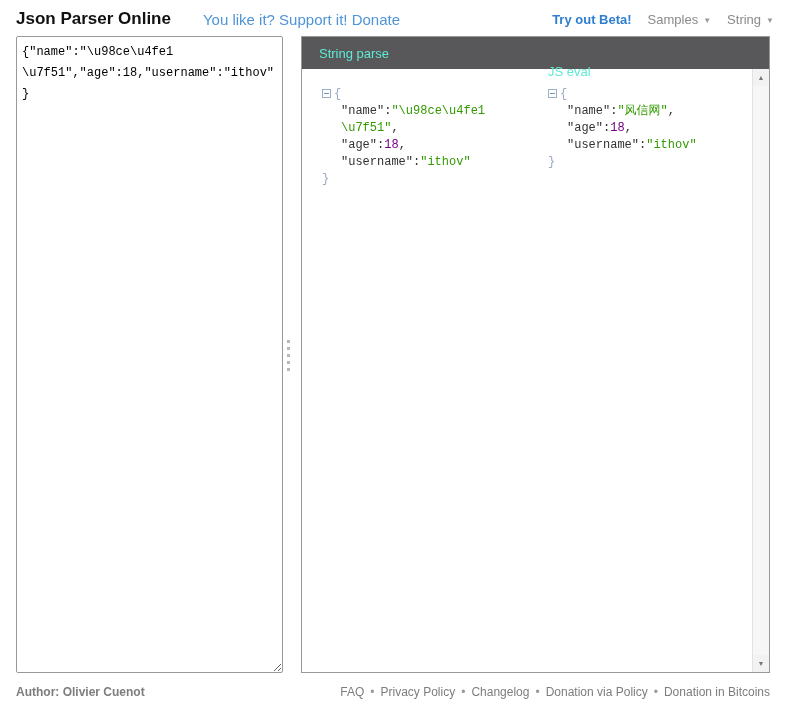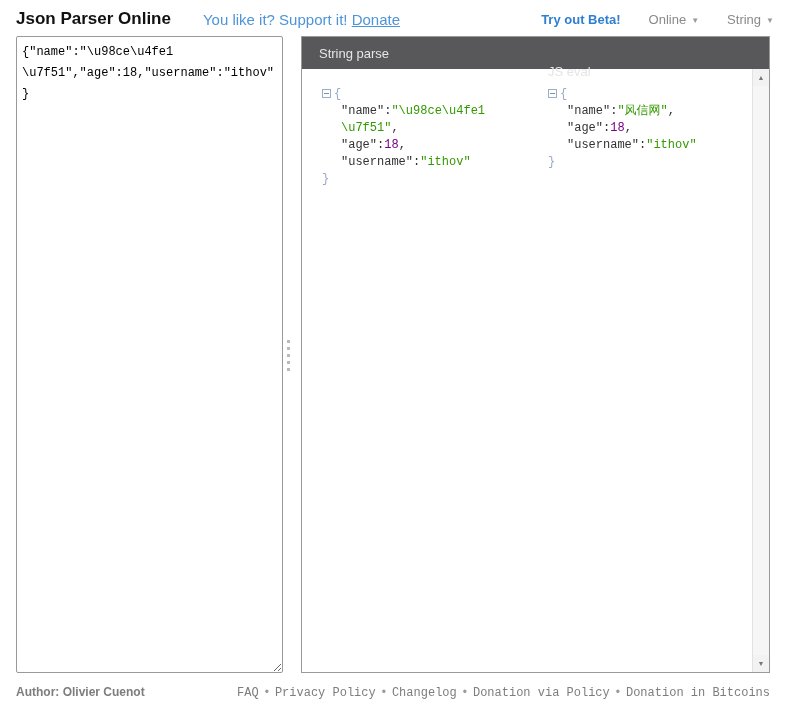--- a/index.html
+++ b/index.html
@@ -7,22 +7,22 @@
   body {
     width: 790px; height: 709px; position: relative;
     background: #ffffff; overflow: hidden;
     font-family: "Liberation Sans", "DejaVu Sans", sans-serif;
   }
 
   
   .topbar { position: absolute; left: 16px; top: 6px; right: 16px; height: 26px; display: flex; align-items: center; }
   .site-title { font-size: 17px; font-weight: bold; color: #111; margin: 0; }
   .support { margin-left: 32px; font-size: 15px; color: var(--link-blue, #4e94d8); }
-  .support a { color: var(--link-blue, #4e94d8); text-decoration: underline; cursor: pointer; }
-  .menu { margin-left: auto; display: flex; align-items: center; gap: 28px; }
+  .support a { color: var(--link-blue, #4e94d8); cursor: pointer; }
+  .menu { margin-left: auto; display: flex; align-items: center; gap: 16px; }
   .beta-link { font-size: 13px; font-weight: bold; color: var(--beta-blue, #2f7fd1); cursor: pointer; text-decoration: none; }
   .dd { font-size: 13px; color: var(--menu-gray, #8a8a8a); cursor: pointer; }
   .dd .arr { font-size: 8px; color: #9a9a9a; margin-left: 5px; vertical-align: 1px; }
 
   
   .json-input {
     position: absolute; left: 16px; top: 36px; width: 267px; height: 637px;
     border: 1px solid #999; border-radius: 2px; background: #fff;
     font-family: "Liberation Mono", "DejaVu Sans Mono", monospace;
     font-size: 12px; line-height: 21px; color: #000;
@@ -30,21 +30,21 @@
   }
 
   
   .resize-handle {
     position: absolute; left: 287px; top: 340px; width: 3px; height: 32px; cursor: col-resize;
     background: repeating-linear-gradient(to bottom, #b9b9b9 0 3px, transparent 3px 7px);
   }
 
   
   .panel { position: absolute; left: 301px; top: 36px; width: 469px; height: 637px; border: 1px solid #999; background: #fff; }
-  .panel-head { height: 32px; background: var(--panel-header-bg, #58585a); color: #e5e5e5; font-size: 13px; display: flex; align-items: center; }
+  .panel-head { height: 32px; background: var(--panel-header-bg, #58585a); color: #5eead4; font-size: 13px; display: flex; align-items: center; }
   .panel-head .ph1 { padding-left: 17px; width: 228px; }
   .panel-head .ph2 { padding-left: 18px; margin-top: 37px; }
   .panel-body { position: relative; display: flex; height: 603px; }
   .tree {
     font-family: "Liberation Mono", "DejaVu Sans Mono", monospace;
     font-size: 12px; line-height: 17px; color: var(--json-key, #333);
     padding: 17px 6px 0 20px; white-space: pre;
   }
   .tree-sp { width: 226px; }
   .tree-je { flex: 1; padding-right: 24px; }
@@ -62,35 +62,35 @@
   .seg-brace { color: var(--json-brace, #9aa8c4); }
 
   
   .sbar { position: absolute; right: 0; top: 0; width: 17px; height: 100%; background: #f2f2f2; border-left: 1px solid #e2e2e2; display: flex; flex-direction: column; }
   .sbtn { height: 17px; display: flex; align-items: center; justify-content: center; font-size: 7px; color: #777; background: #f2f2f2; cursor: pointer; }
   .strack { flex: 1; background: #f6f6f6; }
 
   
   .footer-author { position: absolute; left: 16px; top: 685px; font-size: 12px; color: var(--footer-gray, #7d7d7d); font-weight: bold; }
   .footer-links { position: absolute; right: 20px; top: 685px; font-size: 12px; color: var(--footer-gray, #7d7d7d); }
-  .footer-links a { color: var(--footer-gray, #7d7d7d); text-decoration: none; cursor: pointer; font-family: Liberation Mono, monospace; }
+  .footer-links a { color: var(--footer-gray, #7d7d7d); text-decoration: none; cursor: pointer; }
   .footer-links .sep { color: #9a9a9a; margin: 0 6px; }
 </style>
 </head>
 <body>
 
 <div class="topbar">
   <h1 class="site-title">Json Parser Online</h1>
   <div class="support">
     <span>You like it? Support it!</span>
     <a class="donate">Donate</a>
   </div>
   <div class="menu">
     <a class="beta-link">Try out Beta!</a>
-    <span class="dd"><span>Online</span><span class="arr">▼</span></span>
+    <span class="dd"><span>Samples</span><span class="arr">▼</span></span>
     <span class="dd"><span>String</span><span class="arr">▼</span></span>
   </div>
 </div>
 
 <textarea class="json-input" spellcheck="false" style="">{"name":"\u98ce\u4fe1
 \u7f51","age":18,"username":"ithov"
 }</textarea>
 
 <div class="resize-handle"></div>
 

